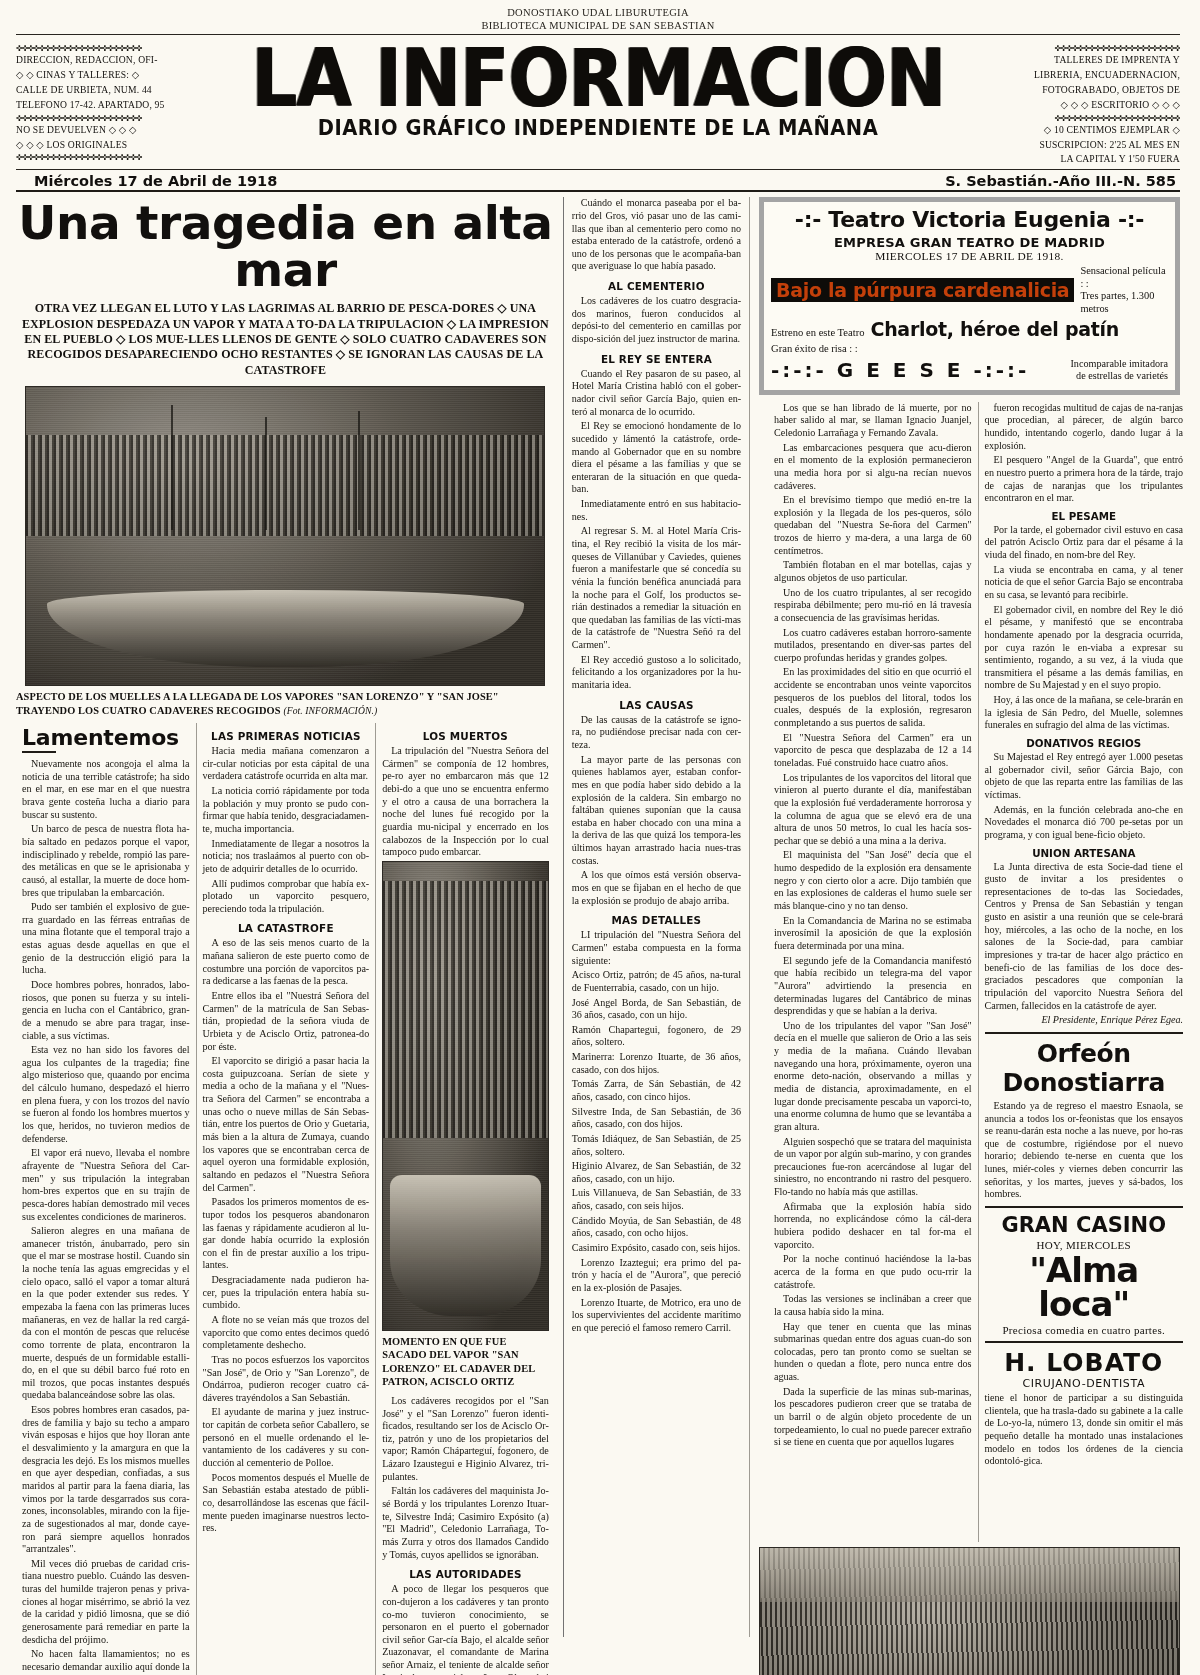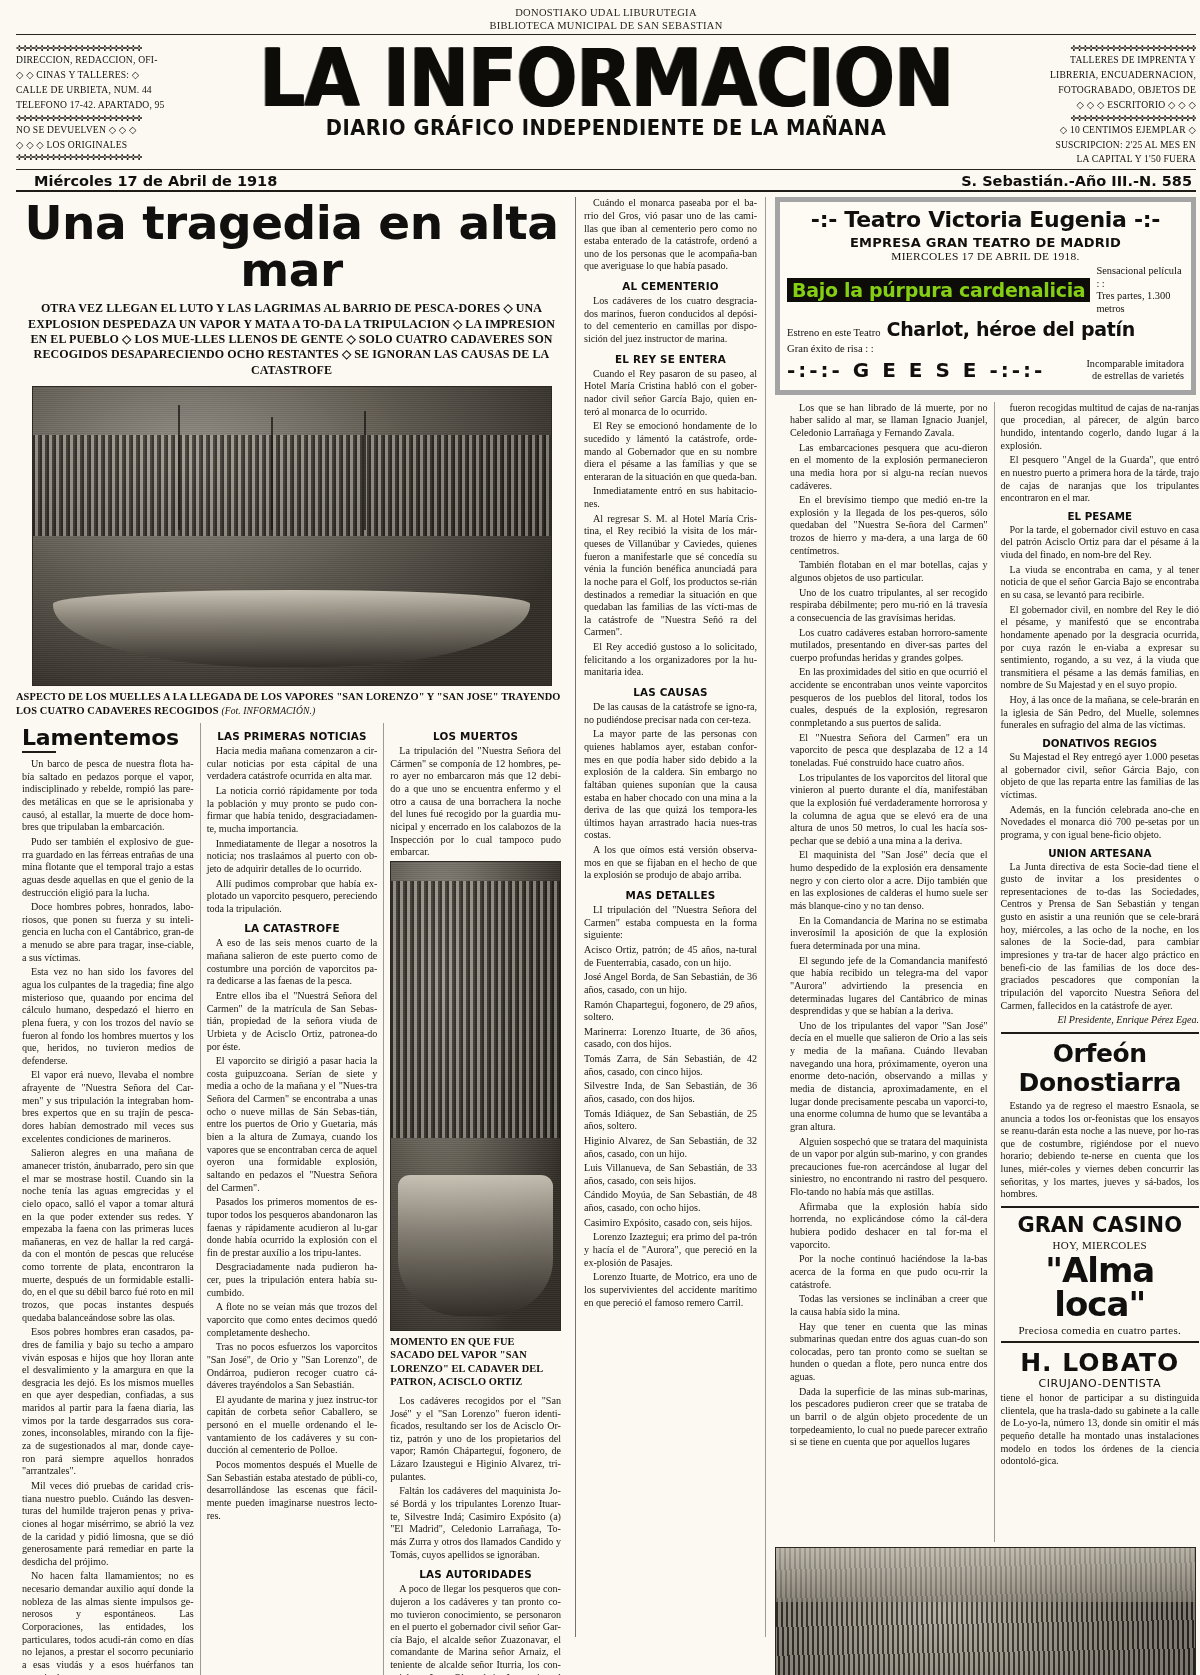--- a/index.html
+++ b/index.html
@@ -9,21 +9,21 @@
     height: 1675px;
     background: #fbf9f2;
     font-family: "Liberation Serif", serif;
     color: #141210;
     position: relative;
     overflow: hidden;
   }
   .page {
     width: 1200px;
     height: 1675px;
-    padding: 6px 4px 8px 16px;
+    padding: 6px 20px 8px 16px;
     position: relative;
     filter: contrast(1.02);
   }
   .libtag {
     text-align: center;
     font-size: 10.5px;
     letter-spacing: 0.3px;
     line-height: 1.25;
     color: #2a2722;
     margin-bottom: 2px;
@@ -229,21 +229,21 @@
     letter-spacing: .3px;
     margin-bottom: 3px;
   }
   .film-row { display: flex; align-items: center; gap: 6px; }
   .film-title {
     font-family: "DejaVu Sans", sans-serif;
     font-weight: bold;
     font-size: 19px;
     letter-spacing: -0.3px;
     background: #100e0b;
-    color: #84cc16;
+    color: #c2410c;
     padding: 1px 5px;
     white-space: nowrap;
   }
   .film-meta { font-size: 10.4px; line-height: 1.2; flex: 1; }
   .film-row2 { display: flex; align-items: baseline; gap: 6px; margin-top: 3px; }
   .film-row2 .lead { font-size: 10.6px; }
   .charlot {
     font-family: "DejaVu Sans", sans-serif;
     font-weight: bold;
     font-size: 19px;
@@ -387,20 +387,21 @@
       <div class="caption">
         <span>ASPECTO DE LOS MUELLES A LA LLEGADA DE LOS VAPORES "SAN LORENZO" Y "SAN JOSE" TRAYENDO LOS CUATRO CADAVERES RECOGIDOS</span>
         <span class="cred">(Fot. INFORMACIÓN.)</span>
       </div>
 
       <div class="cols3">
 
         <div style="width:33.33%">
           <div class="artitle">Lamentemos</div>
           <div class="underline-short"></div>
+          <p class="body">Nuevamente nos acongoja el alma la noticia de una terrible catástrofe; ha sido en el mar, en ese mar en el que nuestra brava gente costeña lucha a diario para buscar su sustento.</p>
           <p class="body">Un barco de pesca de nuestra flota ha-bía saltado en pedazos porque el vapor, indisciplinado y rebelde, rompió las pare-des metálicas en que se le aprisionaba y causó, al estallar, la muerte de doce hom-bres que tripulaban la embarcación.</p>
           <p class="body">Pudo ser también el explosivo de gue-rra guardado en las férreas entrañas de una mina flotante que el temporal trajo a estas aguas desde aquellas en que el genio de la destrucción eligió para la lucha.</p>
           <p class="body">Doce hombres pobres, honrados, labo-riosos, que ponen su fuerza y su inteli-gencia en lucha con el Cantábrico, gran-de a menudo se abre para tragar, inse-ciable, a sus víctimas.</p>
           <p class="body">Esta vez no han sido los favores del agua los culpantes de la tragedia; fine algo misterioso que, quaando por encima del cálculo humano, despedazó el hierro en plena fuera, y con los trozos del navío se fueron al fondo los hombres muertos y los que, heridos, no tuvieron medios de defenderse.</p>
           <p class="body">El vapor erá nuevo, llevaba el nombre afrayente de "Nuestra Señora del Car-men" y sus tripulación la integraban hom-bres expertos que en su trajín de pesca-dores habían demostrado mil veces sus excelentes condiciones de marineros.</p>
           <p class="body">Salieron alegres en una mañana de amanecer tristón, ánubarrado, pero sin que el mar se mostrase hostil. Cuando sin la noche tenía las aguas emgrecidas y el cielo opaco, salló el vapor a tomar alturá en la que poder extender sus redes. Y empezaba la faena con las primeras luces mañaneras, en vez de hallar la red cargá-da con el montón de pescas que relucése como torrente de plata, encontraron la muerte, después de un formidable estalli-do, en el que su débil barco fué roto en mil trozos, que pocas instantes después quedaba balanceándose sobre las olas.</p>
           <p class="body">Esos pobres hombres eran casados, pa-dres de familia y bajo su techo a amparo viván esposas e hijos que hoy lloran ante el desvalimiento y la amargura en que la desgracia les dejó. Es los mismos muelles en que ayer despedian, confiadas, a sus maridos al partir para la faena diaria, las vimos por la tarde desgarrados sus cora-zones, inconsolables, mirando con la fije-za de sugestionados al mar, donde caye-ron pará siempre aquellos honrados "arrantzales".</p>
           <p class="body">Mil veces dió pruebas de caridad cris-tiana nuestro pueblo. Cuándo las desven-turas del humilde trajeron penas y priva-ciones al hogar misérrimo, se abrió la vez de la caridad y pidió limosna, que se dió generosamente pará remediar en parte la desdicha del prójimo.</p>
           <p class="body">No hacen falta llamamientos; no es necesario demandar auxilio aquí donde la nobleza de las almas siente impulsos ge-nerosos y espontáneos. Las Corporaciones, las entidades, los particulares, todos acudi-rán como en días no lejanos, a prestar el socorro pecuniario a esas viudás y a esos huérfanos tan necesitados.</p>
 

